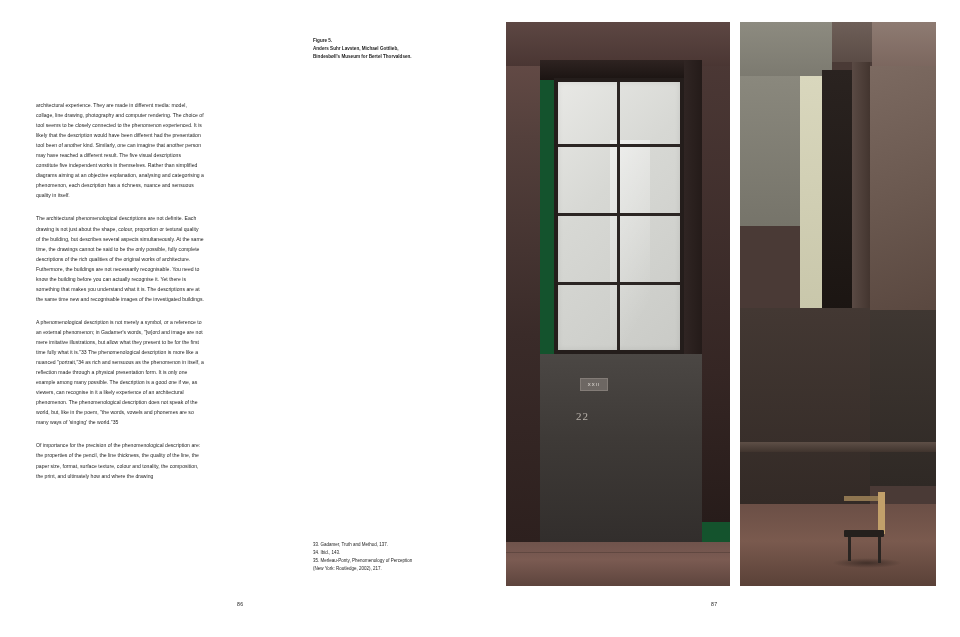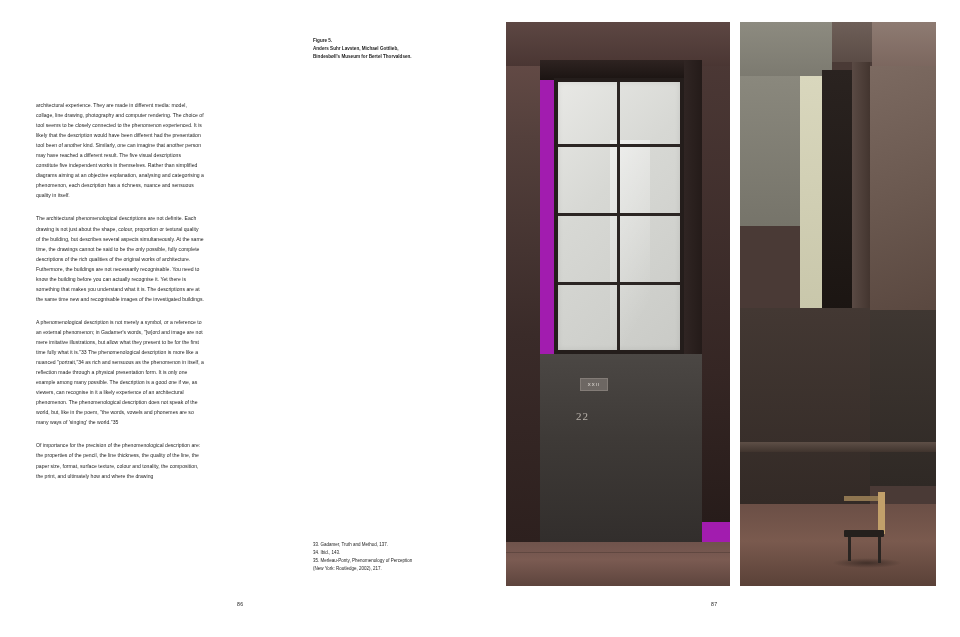--- a/index.html
+++ b/index.html
@@ -74,21 +74,21 @@
   
   .photo {
     position: absolute;
     overflow: hidden;
   }
   .photo-1 {
     left: 506px;
     top: 22px;
     width: 224px;
     height: 564px;
-    background: #a21caf;
+    background: #14532d;
   }
   
   .p1-leftwall {
     position: absolute; left: 0; top: 0; width: 34px; height: 520px;
     background: linear-gradient(180deg,#6a4f4a 0%,#54403c 22%,#3a2b29 60%,#2d201e 100%);
   }
   
   .p1-topband {
     position: absolute; left: 0; top: 0; width: 224px; height: 44px;
     background: linear-gradient(180deg,#5d4743 0%,#4a3633 100%);

